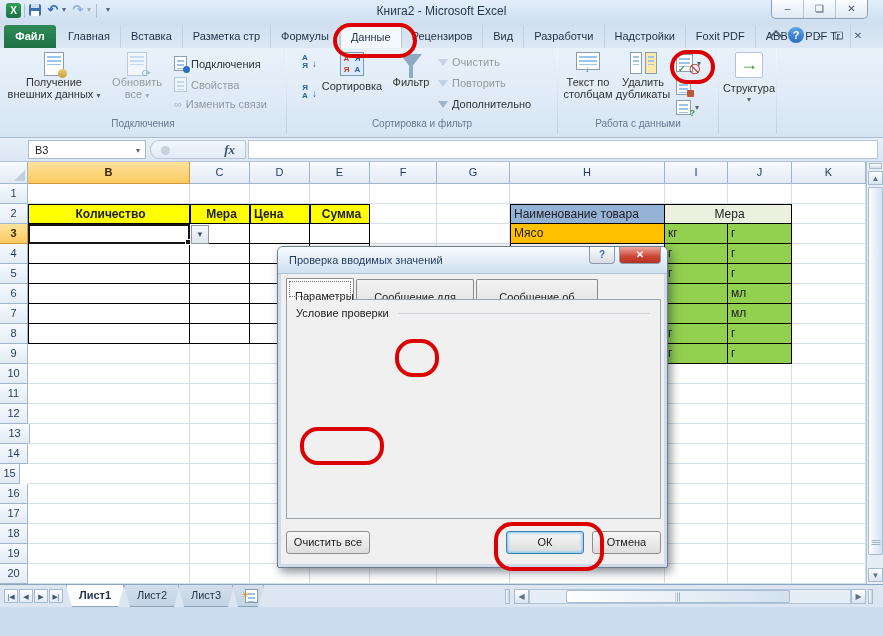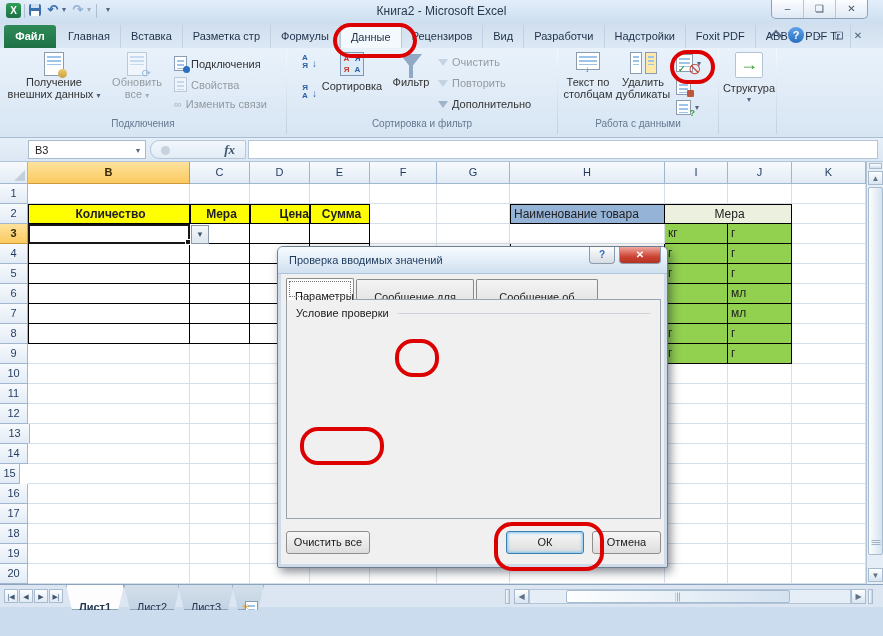--- a/index.html
+++ b/index.html
@@ -79,21 +79,21 @@
   .sbtn{background:linear-gradient(#fdfefe,#d8e4f0);border:1px solid #a9bccf;text-align:center;color:#5d7288;font-size:8px;}
   .thumb{background:linear-gradient(90deg,#fdfefe,#d4e2f0);border:1px solid #a9bccf;border-radius:2px;}
   .grip3{position:absolute;left:50%;transform:translateX(-50%);width:9px;height:5px;
       background:repeating-linear-gradient(#9fb3c8 0,#9fb3c8 1px,transparent 1px,transparent 2px);}
   .hthumb-grip{position:absolute;top:50%;left:50%;transform:translate(-50%,-50%);width:5px;height:9px;
       background:repeating-linear-gradient(90deg,#9fb3c8 0,#9fb3c8 1px,transparent 1px,transparent 2px);}
   
   .tabsrow{left:0;top:584px;width:883px;height:23px;background:#dbe6f2;border-top:1px solid #8ea4bd;}
   .navb{top:4px;width:14px;height:14px;text-align:center;line-height:13px;font-size:7px;color:#3f5670;
       background:linear-gradient(#fcfdff,#e0eaf4);border:1px solid #a9bccf;}
-  .stab{top:0;height:22px;line-height:21px;padding:12px 12px;color:#24364c;background:linear-gradient(#d3dfeb,#c3d3e4);
+  .stab{top:0;height:22px;line-height:21px;padding:0 12px;color:#24364c;background:linear-gradient(#d3dfeb,#c3d3e4);
       border:1px solid #8ea4bd;border-top:none;clip-path:polygon(0 0,100% 0,calc(100% - 6px) 100%,6px 100%);}
   .stab.active{background:#fdfdfd;font-weight:bold;}
   .statusbar{left:0;top:607px;width:883px;height:29px;background:linear-gradient(#dde9f5,#c6d9ec);border-top:1px solid #98aec6;}
   .viewbtn{top:4px;width:18px;height:17px;border:1px solid #a9bccf;background:linear-gradient(#fcfdff,#e4edf6);}
   .viewbtn.on{background:linear-gradient(#fde29c,#fbca60);border-color:#b8934a;}
   .vb-grid{position:absolute;inset:3px;background:
       repeating-linear-gradient(#7e97b5 0,#7e97b5 1px,transparent 1px,transparent 3px),
       repeating-linear-gradient(90deg,#7e97b5 0,#7e97b5 1px,transparent 1px,transparent 3px);}
   .zoom-circle{top:4px;width:15px;height:15px;border-radius:50%;border:1px solid #8ba1b8;
       background:linear-gradient(#fdfefe,#dfe9f3);text-align:center;line-height:13px;color:#44596f;font-size:11px;}
@@ -368,21 +368,21 @@
       <div class="x gl" style="left: 28px; top: 281px; width: 838px; height: 1px;"></div>
       <div class="x gl" style="left: 28px; top: 301px; width: 838px; height: 1px;"></div>
       <div class="x gl" style="left: 28px; top: 321px; width: 838px; height: 1px;"></div>
       <div class="x gl" style="left: 28px; top: 341px; width: 838px; height: 1px;"></div>
       <div class="x gl" style="left: 28px; top: 361px; width: 838px; height: 1px;"></div>
       <div class="x gl" style="left: 28px; top: 381px; width: 838px; height: 1px;"></div>
       <div class="x gl" style="left: 28px; top: 401px; width: 838px; height: 1px;"></div>
       <div class="x gl" style="left: 28px; top: 421px; width: 838px; height: 1px;"></div>
       <div class="x cell" style="left: 28px; top: 42px; width: 162px; height: 20px; background: rgb(255, 255, 0); border: 1px solid rgb(0, 0, 0); text-align: center; font-weight: bold;">Количество</div>
       <div class="x cell" style="left: 190px; top: 42px; width: 60px; height: 20px; background: rgb(255, 255, 0); border: 1px solid rgb(0, 0, 0); text-align: center; font-weight: bold;">Мера</div>
-      <div class="x cell" style="left: 250px; top: 42px; width: 60px; height: 20px; background: rgb(255, 255, 0); border: 1px solid rgb(0, 0, 0); text-align: right; font-weight: bold;">Цена</div>
+      <div class="x cell" style="left: 250px; top: 42px; width: 60px; height: 20px; background: rgb(255, 255, 0); border: 1px solid rgb(0, 0, 0); text-align: left; font-weight: bold;">Цена</div>
       <div class="x cell" style="left: 310px; top: 42px; width: 60px; height: 20px; background: rgb(255, 255, 0); border: 1px solid rgb(0, 0, 0); text-align: center; font-weight: bold;">Сумма</div>
       <div class="x cell" style="left: 28px; top: 62px; width: 162px; height: 20px; background: rgb(255, 255, 255); border-right: 1px solid rgb(0, 0, 0); border-bottom: 1px solid rgb(0, 0, 0); border-left: 1px solid rgb(0, 0, 0); border-image: initial; border-top: none;"></div>
       <div class="x cell" style="left: 190px; top: 62px; width: 60px; height: 20px; background: rgb(255, 255, 255); border-right: 1px solid rgb(0, 0, 0); border-bottom: 1px solid rgb(0, 0, 0); border-image: initial; border-top: none; border-left: none;"></div>
       <div class="x cell" style="left: 250px; top: 62px; width: 60px; height: 20px; background: rgb(255, 255, 255); border-right: 1px solid rgb(0, 0, 0); border-bottom: 1px solid rgb(0, 0, 0); border-image: initial; border-top: none; border-left: none;"></div>
       <div class="x cell" style="left: 310px; top: 62px; width: 60px; height: 20px; background: rgb(255, 255, 255); border-right: 1px solid rgb(0, 0, 0); border-bottom: 1px solid rgb(0, 0, 0); border-image: initial; border-top: none; border-left: none;"></div>
       <div class="x cell" style="left: 28px; top: 82px; width: 162px; height: 20px; background: rgb(255, 255, 255); border-right: 1px solid rgb(0, 0, 0); border-bottom: 1px solid rgb(0, 0, 0); border-left: 1px solid rgb(0, 0, 0); border-image: initial; border-top: none;"></div>
       <div class="x cell" style="left: 190px; top: 82px; width: 60px; height: 20px; background: rgb(255, 255, 255); border-right: 1px solid rgb(0, 0, 0); border-bottom: 1px solid rgb(0, 0, 0); border-image: initial; border-top: none; border-left: none;"></div>
       <div class="x cell" style="left: 250px; top: 82px; width: 60px; height: 20px; background: rgb(255, 255, 255); border-right: 1px solid rgb(0, 0, 0); border-bottom: 1px solid rgb(0, 0, 0); border-image: initial; border-top: none; border-left: none;"></div>
       <div class="x cell" style="left: 310px; top: 82px; width: 60px; height: 20px; background: rgb(255, 255, 255); border-right: 1px solid rgb(0, 0, 0); border-bottom: 1px solid rgb(0, 0, 0); border-image: initial; border-top: none; border-left: none;"></div>
       <div class="x cell" style="left: 28px; top: 102px; width: 162px; height: 20px; background: rgb(255, 255, 255); border-right: 1px solid rgb(0, 0, 0); border-bottom: 1px solid rgb(0, 0, 0); border-left: 1px solid rgb(0, 0, 0); border-image: initial; border-top: none;"></div>
@@ -396,20 +396,21 @@
       <div class="x cell" style="left: 28px; top: 142px; width: 162px; height: 20px; background: rgb(255, 255, 255); border-right: 1px solid rgb(0, 0, 0); border-bottom: 1px solid rgb(0, 0, 0); border-left: 1px solid rgb(0, 0, 0); border-image: initial; border-top: none;"></div>
       <div class="x cell" style="left: 190px; top: 142px; width: 60px; height: 20px; background: rgb(255, 255, 255); border-right: 1px solid rgb(0, 0, 0); border-bottom: 1px solid rgb(0, 0, 0); border-image: initial; border-top: none; border-left: none;"></div>
       <div class="x cell" style="left: 250px; top: 142px; width: 60px; height: 20px; background: rgb(255, 255, 255); border-right: 1px solid rgb(0, 0, 0); border-bottom: 1px solid rgb(0, 0, 0); border-image: initial; border-top: none; border-left: none;"></div>
       <div class="x cell" style="left: 310px; top: 142px; width: 60px; height: 20px; background: rgb(255, 255, 255); border-right: 1px solid rgb(0, 0, 0); border-bottom: 1px solid rgb(0, 0, 0); border-image: initial; border-top: none; border-left: none;"></div>
       <div class="x cell" style="left: 28px; top: 162px; width: 162px; height: 20px; background: rgb(255, 255, 255); border-right: 1px solid rgb(0, 0, 0); border-bottom: 1px solid rgb(0, 0, 0); border-left: 1px solid rgb(0, 0, 0); border-image: initial; border-top: none;"></div>
       <div class="x cell" style="left: 190px; top: 162px; width: 60px; height: 20px; background: rgb(255, 255, 255); border-right: 1px solid rgb(0, 0, 0); border-bottom: 1px solid rgb(0, 0, 0); border-image: initial; border-top: none; border-left: none;"></div>
       <div class="x cell" style="left: 250px; top: 162px; width: 60px; height: 20px; background: rgb(255, 255, 255); border-right: 1px solid rgb(0, 0, 0); border-bottom: 1px solid rgb(0, 0, 0); border-image: initial; border-top: none; border-left: none;"></div>
       <div class="x cell" style="left: 310px; top: 162px; width: 60px; height: 20px; background: rgb(255, 255, 255); border-right: 1px solid rgb(0, 0, 0); border-bottom: 1px solid rgb(0, 0, 0); border-image: initial; border-top: none; border-left: none;"></div>
       <div class="x cell" style="left: 510px; top: 42px; width: 155px; height: 20px; background: rgb(149, 179, 215); border: 1px solid rgb(0, 0, 0);">Наименование товара</div>
       <div class="x cell" style="left: 665px; top: 42px; width: 127px; height: 20px; background: rgb(235, 241, 222); border-top: 1px solid rgb(0, 0, 0); border-right: 1px solid rgb(0, 0, 0); border-bottom: 1px solid rgb(0, 0, 0); border-image: initial; border-left: none; text-align: center;">Мера</div>
+      <div class="x cell" style="left: 510px; top: 62px; width: 155px; height: 20px; background: rgb(255, 192, 0); border-right: 1px solid rgb(0, 0, 0); border-bottom: 1px solid rgb(0, 0, 0); border-left: 1px solid rgb(0, 0, 0); border-image: initial; border-top: none;">Мясо</div>
       <div class="x cell" style="left: 665px; top: 62px; width: 63px; height: 20px; background: rgb(146, 208, 80); border-right: 1px solid rgb(0, 0, 0); border-bottom: 1px solid rgb(0, 0, 0); border-image: initial; border-top: none; border-left: none;">кг</div>
       <div class="x cell" style="left: 728px; top: 62px; width: 64px; height: 20px; background: rgb(146, 208, 80); border-right: 1px solid rgb(0, 0, 0); border-bottom: 1px solid rgb(0, 0, 0); border-image: initial; border-top: none; border-left: none;">г</div>
       <div class="x cell" style="left: 510px; top: 82px; width: 155px; height: 20px; background: rgb(255, 255, 255); border-right: 1px solid rgb(0, 0, 0); border-bottom: 1px solid rgb(0, 0, 0); border-left: 1px solid rgb(0, 0, 0); border-image: initial; border-top: none;"></div>
       <div class="x cell" style="left: 665px; top: 82px; width: 63px; height: 20px; background: rgb(146, 208, 80); border-right: 1px solid rgb(0, 0, 0); border-bottom: 1px solid rgb(0, 0, 0); border-image: initial; border-top: none; border-left: none;">г</div>
       <div class="x cell" style="left: 728px; top: 82px; width: 64px; height: 20px; background: rgb(146, 208, 80); border-right: 1px solid rgb(0, 0, 0); border-bottom: 1px solid rgb(0, 0, 0); border-image: initial; border-top: none; border-left: none;">г</div>
       <div class="x cell" style="left: 510px; top: 102px; width: 155px; height: 20px; background: rgb(255, 255, 255); border-right: 1px solid rgb(0, 0, 0); border-bottom: 1px solid rgb(0, 0, 0); border-left: 1px solid rgb(0, 0, 0); border-image: initial; border-top: none;"></div>
       <div class="x cell" style="left: 665px; top: 102px; width: 63px; height: 20px; background: rgb(146, 208, 80); border-right: 1px solid rgb(0, 0, 0); border-bottom: 1px solid rgb(0, 0, 0); border-image: initial; border-top: none; border-left: none;">г</div>
       <div class="x cell" style="left: 728px; top: 102px; width: 64px; height: 20px; background: rgb(146, 208, 80); border-right: 1px solid rgb(0, 0, 0); border-bottom: 1px solid rgb(0, 0, 0); border-image: initial; border-top: none; border-left: none;">г</div>
       <div class="x cell" style="left: 510px; top: 122px; width: 155px; height: 20px; background: rgb(255, 255, 255); border-right: 1px solid rgb(0, 0, 0); border-bottom: 1px solid rgb(0, 0, 0); border-left: 1px solid rgb(0, 0, 0); border-image: initial; border-top: none;"></div>
       <div class="x cell" style="left: 665px; top: 122px; width: 63px; height: 20px; background: rgb(146, 208, 80); border-right: 1px solid rgb(0, 0, 0); border-bottom: 1px solid rgb(0, 0, 0); border-image: initial; border-top: none; border-left: none;"></div>

